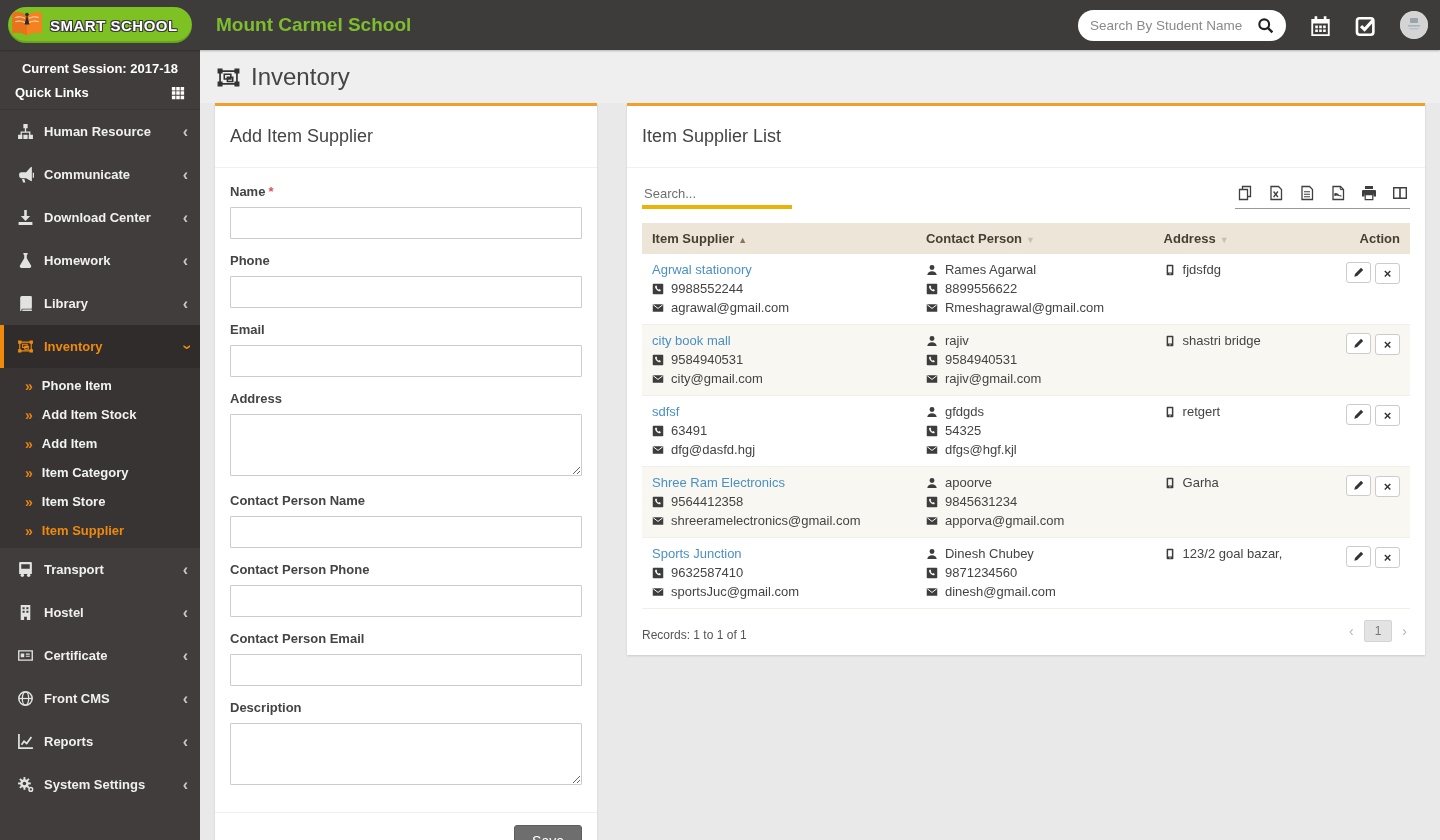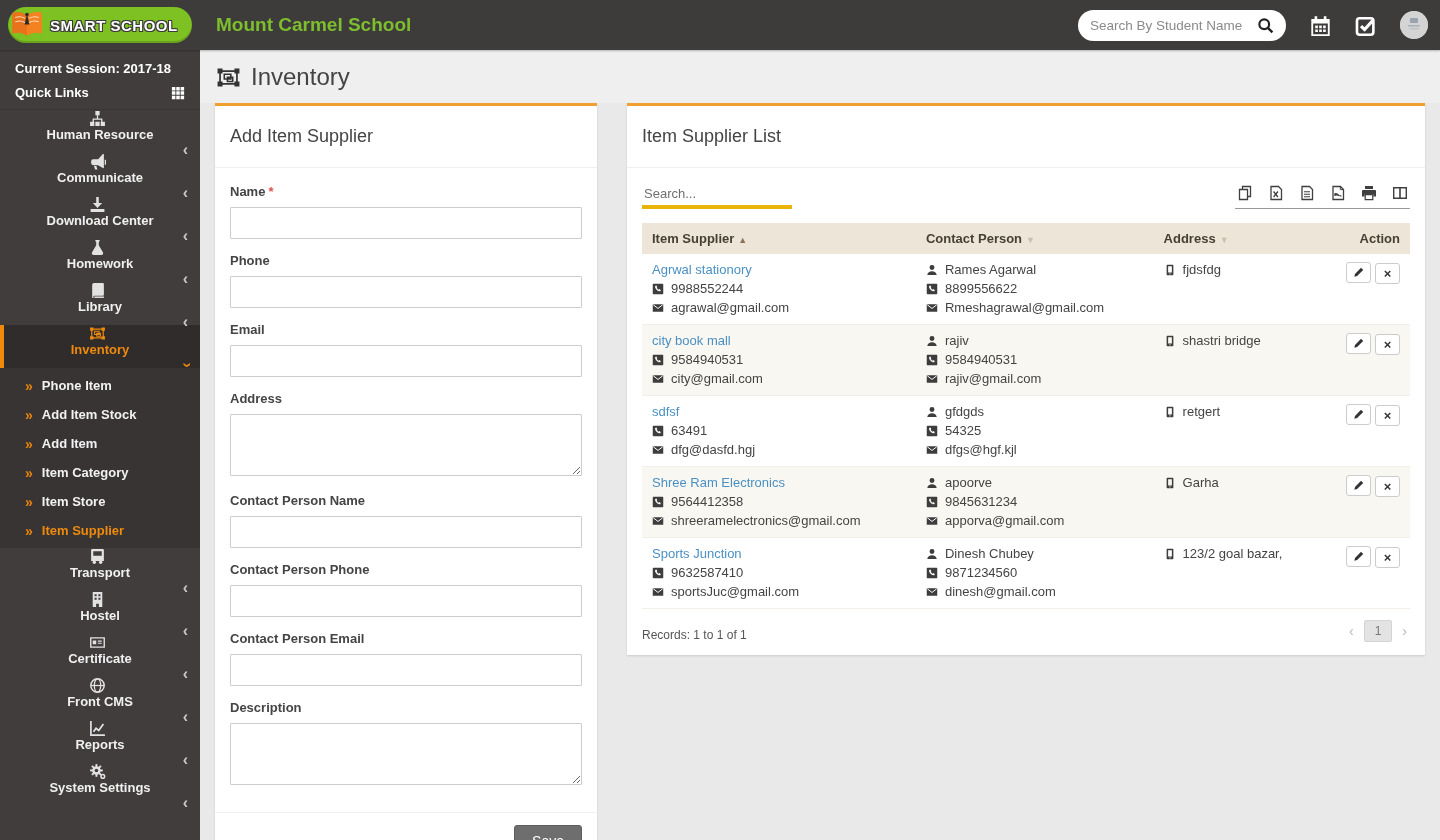--- a/index.html
+++ b/index.html
@@ -18,25 +18,25 @@
   .search-pill { background:#fff; border-radius:16px; height:31px; width:208px; display:flex; align-items:center; padding:0 12px; }
   .search-pill input { border:none; outline:none; flex:1; min-width:0; font-size:13.5px; color:#333; font-family:inherit; }
   .search-pill input::placeholder { color:#8a8a8a; }
   .search-pill .nav-search-icon { width:17px; height:17px; color:#222; flex:0 0 auto; cursor:pointer; }
   .nav-ico { width:21px; height:21px; color:#fff; cursor:pointer; display:flex; }
   .nav-ico svg { width:100%; height:100%; }
   .avatar { width:28px; height:28px; border-radius:50%; background:#d2d2d2; display:flex; align-items:center; justify-content:center; cursor:pointer; overflow:hidden; }
 
   
   .sidebar { position:absolute; left:0; top:50px; width:200px; height:790px; background:#403D3C; color:#eee; overflow:hidden; }
-  .session-block { padding:11px 15px 9px; border-bottom:1px solid rgba(0,0,0,.12); }
+  .session-block { padding:11px 15px 9px; border-bottom:1px solid rgba(0,0,0,.12);text-align:center; }
   .session-line { font-weight:bold; font-size:13px; color:#fff; margin-bottom:9px; }
   .quick-links { display:flex; align-items:center; justify-content:space-between; font-weight:bold; font-size:13px; color:#fff; }
   .quick-links .th-icon { width:14px; height:14px; color:#fff; cursor:pointer; }
-  .menu-item { height:43px; display:flex; align-items:center; padding:0 12px; font-size:13px; font-weight:bold; color:#f0f0f0; cursor:pointer;flex-direction:column; }
+  .menu-item { height:43px; display:flex; align-items:center; padding:0 12px; font-size:13px; font-weight:bold; color:#f0f0f0; cursor:pointer; }
   .mi-icon { width:17px; height:17px; margin:0 10px 0 5px; color:#e2e2e2; flex:0 0 auto; }
   .mi-icon svg { width:100%; height:100%; }
   .mi-caret { margin-left:auto; color:#c9c9c9; font-size:16px; line-height:1; font-weight:bold; }
   .menu-item.active { background:#2F2C2B; color:#EF8A0D; border-left:4px solid #EF8A0D; padding-left:8px; }
   .menu-item.active .mi-icon { color:#EF8A0D; }
   .menu-item.active .mi-caret { color:#EF8A0D; display:inline-block; transform:rotate(-90deg); }
   .submenu { background:#373433; padding:3px 0; }
   .submenu-item { height:29px; display:flex; align-items:center; padding-left:25px; font-size:13px; font-weight:bold; color:#f2f2f2; cursor:pointer; }
   .sub-arrow { color:#E8830C; margin-right:9px; font-size:14px; }
   .submenu-item.active { color:#EF8A0D; }

